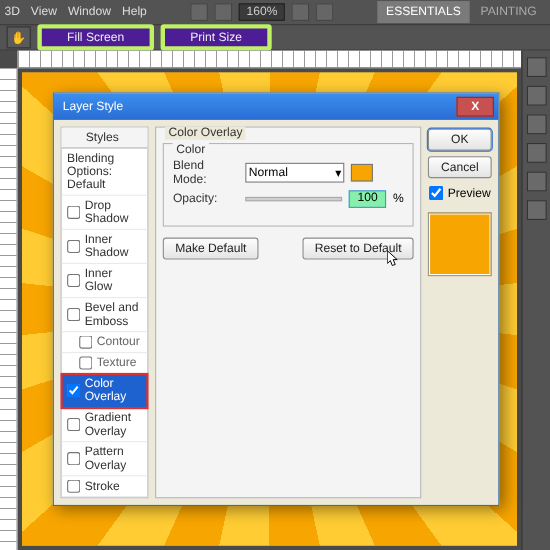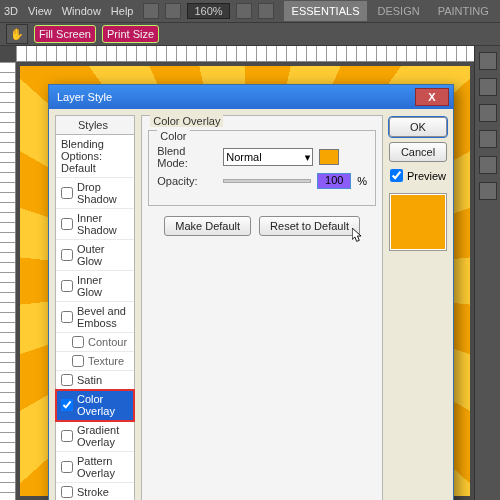--- a/index.html
+++ b/index.html
@@ -6,21 +6,21 @@
 body{background:#535353;width:500px;height:500px;overflow:hidden;position:relative}
 .menubar{background:#535353;color:#ddd;display:flex;align-items:center;height:22px;padding:0 4px;gap:10px}
 .menubar span{cursor:default}
 .tool-icons{display:flex;gap:6px;margin-left:auto;align-items:center}
 .tool-icon{width:16px;height:16px;background:#666;border:1px solid #444}
 .zoom-box{background:#3a3a3a;border:1px solid #222;padding:1px 6px;color:#ccc}
 .workspace-tabs{display:flex;gap:2px;margin-left:auto}
 .ws-tab{padding:4px 8px;color:#aaa}
 .ws-tab.active{background:#7a7a7a;color:#fff}
 .optbar{background:#535353;height:24px;border-top:1px solid #3a3a3a;border-bottom:1px solid #3a3a3a;display:flex;align-items:center;padding:0 6px;gap:6px}
-.opt-btn{background:#be185d;border:1px solid #bef264;color:#eee;padding:2px 4px;border-radius:3px}
+.opt-btn{background:#4c1d95;border:4px solid #bef264;color:#eee;padding:2px 23px;border-radius:3px}
 .hand{width:22px;height:20px;background:#5a5a5a;border:1px solid #333;display:flex;align-items:center;justify-content:center;color:#ddd}
 .canvas-area{position:absolute;top:46px;left:0;right:26px;bottom:0;background:#4a4a4a}
 .ruler-h{position:absolute;top:0;left:16px;right:0;height:16px;background:#fff;border-bottom:1px solid #888;background-image:repeating-linear-gradient(to right,#999 0 1px,transparent 1px 10px)}
 .ruler-v{position:absolute;top:16px;left:0;bottom:0;width:16px;background:#fff;border-right:1px solid #888;background-image:repeating-linear-gradient(to bottom,#999 0 1px,transparent 1px 10px)}
 .canvas{position:absolute;top:20px;left:20px;right:4px;bottom:4px;background:#ffcc33;overflow:hidden}
 .sunburst{position:absolute;inset:-40%;background:repeating-conic-gradient(from 0deg,#f7a500 0 12deg,#ffcc33 12deg 24deg)}
 .right-dock{position:absolute;top:46px;right:0;bottom:0;width:26px;background:#535353;border-left:1px solid #333;display:flex;flex-direction:column;align-items:center;padding-top:6px;gap:8px}
 .dock-icon{width:18px;height:18px;background:#6a6a6a;border:1px solid #333}
 .dialog{position:absolute;top:84px;left:48px;width:406px;background:#ece9d8;border:1px solid #3a6ea5;box-shadow:4px 4px 14px rgba(0,0,0,.45)}
 .titlebar{background:linear-gradient(#3b8eef,#2a6dd4);height:24px;display:flex;align-items:center;color:#fff;padding:0 4px}
@@ -34,24 +34,24 @@
 .sc-item.sub{padding-left:16px;color:#666}
 .sc-item.sel{background:#1e62d0;color:#fff;outline:2px solid #e03030;outline-offset:-1px}
 .center-col{flex:1;border:1px solid #b6b6b6;background:#f4f4f4;padding:6px;position:relative;min-height:290px}
 .group-label{position:absolute;top:-1px;left:8px;background:#ece9d8;padding:0 3px;color:#333}
 .inner-group{margin-top:8px;border:1px solid #b6b6b6;padding:10px 8px 12px;position:relative}
 .inner-group .group-label{background:#f4f4f4}
 .row{display:flex;align-items:center;gap:6px;margin:4px 0}
 .lbl{width:60px;color:#333}
 .select{border:1px solid #7a7a7a;background:#fff;padding:1px 2px;height:18px;width:90px;display:flex;align-items:center;justify-content:space-between}
 .swatch{width:20px;height:16px;border:1px solid #777}
-.num{width:34px;height:16px;background:#8b5cf6;border:1px solid #4a90d9;text-align:center}
+.num{width:34px;height:16px;background:#86efac;border:1px solid #4a90d9;text-align:center}
 .slider{height:4px;background:#cfcfcf;width:88px;position:relative;border:1px solid #aaa}
 .btn{border:1px solid #8c8c8c;background:linear-gradient(#fdfdfd,#e4e4e4);padding:3px 10px;border-radius:3px;color:#222}
-.btns-row{display:flex;gap:8px;justify-content:center;margin-top:10px}
+.btns-row{display:flex;gap:8px;justify-content:space-between;margin-top:10px}
 .cursor{position:absolute;width:11px;height:16px;pointer-events:none}
 .right-col{width:78px;display:flex;flex-direction:column;gap:5px;align-items:stretch;padding-top:2px}
 .right-col .btn{text-align:center}
 .prev-chk{display:flex;align-items:center;gap:4px;padding:2px 0;justify-content:center}
 .preview{width:58px;height:58px;border:1px solid #9a9a9a;background:#f7a500;margin:4px auto;box-shadow:inset 0 0 0 1px #fff}
 </style>
 </head>
 <body>
 
 <div class="menubar">
@@ -61,21 +61,20 @@
   <span>Help</span>
   <div class="tool-icons">
     <div class="tool-icon"></div>
     <div class="tool-icon"></div>
     <div class="zoom-box">160%</div>
     <div class="tool-icon"></div>
     <div class="tool-icon"></div>
   </div>
   <div class="workspace-tabs">
     <div class="ws-tab active">ESSENTIALS</div>
-    <div class="ws-tab">DESIGN</div>
     <div class="ws-tab">PAINTING</div>
   </div>
 </div>
 
 <div class="optbar">
   <div class="hand">✋</div>
   <button class="opt-btn">Fill Screen</button>
   <button class="opt-btn">Print Size</button>
 </div>
 
@@ -109,41 +108,33 @@
           <div class="sc-item">
             <input type="checkbox" style="">
             <span>Drop Shadow</span>
           </div>
           <div class="sc-item">
             <input type="checkbox" style="">
             <span>Inner Shadow</span>
           </div>
           <div class="sc-item">
             <input type="checkbox" style="">
-            <span>Outer Glow</span>
-          </div>
-          <div class="sc-item">
-            <input type="checkbox" style="">
             <span>Inner Glow</span>
           </div>
           <div class="sc-item">
             <input type="checkbox" style="">
             <span>Bevel and Emboss</span>
           </div>
           <div class="sc-item sub">
             <input type="checkbox" style="">
             <span>Contour</span>
           </div>
           <div class="sc-item sub">
             <input type="checkbox" style="">
             <span>Texture</span>
-          </div>
-          <div class="sc-item">
-            <input type="checkbox" style="">
-            <span>Satin</span>
           </div>
           <div class="sc-item sel">
             <input type="checkbox" checked="" style="">
             <span>Color Overlay</span>
           </div>
           <div class="sc-item">
             <input type="checkbox" style="">
             <span>Gradient Overlay</span>
           </div>
           <div class="sc-item">

